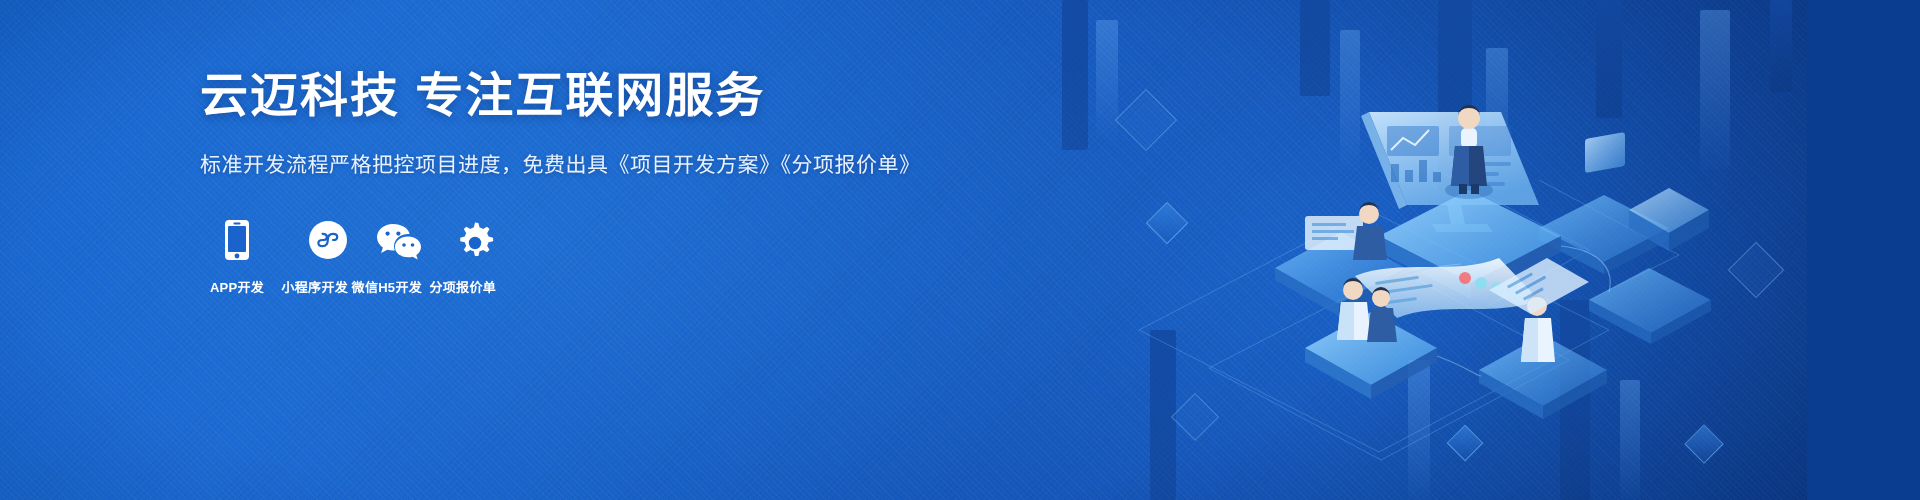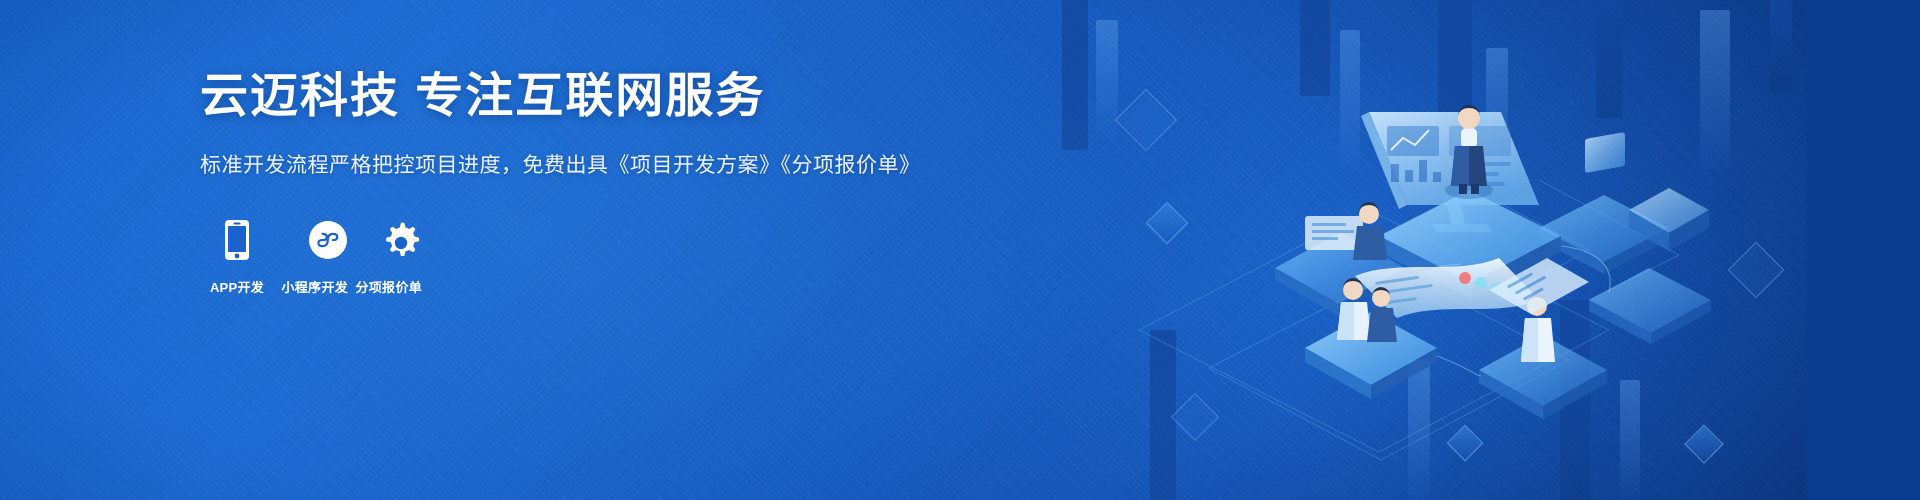--- a/index.html
+++ b/index.html
@@ -357,20 +357,33 @@
       <div class="service">
         <span class="ico">
           <svg width="40" height="40" viewBox="0 0 40 40" xmlns="http://www.w3.org/2000/svg">
             <circle cx="20" cy="20" r="19" fill="#ffffff"></circle>
             <path d="M14.6 13.8 c5.6 0 5.6 6.2 0 6.2 c-5.6 0 -5.6 6.2 0 6.2 c3.2 0 5.2 -2.4 5.2 -6.2 c0 -3.8 2 -6.2 5.2 -6.2 c5.6 0 5.6 6.2 0 6.2" fill="none" stroke="#1a63cc" stroke-width="2.2" stroke-linecap="round"></path>
           </svg>
         </span>
         <span class="label">小程序开发</span>
       </div>
 
+      <div class="service">
+        <span class="ico">
+          <svg width="46" height="40" viewBox="0 0 46 40" xmlns="http://www.w3.org/2000/svg">
+            <path d="M17 4 C8.2 4 1 9.9 1 17.2 c0 4.1 2.3 7.8 5.9 10.2 L5.1 33 l6.3 -3.3 c1.8 0.5 3.7 0.8 5.6 0.8 c0.6 0 1.2 0 1.8 -0.1 c-0.5 -1.3 -0.8 -2.6 -0.8 -4 C18 19.3 24.2 14 32 14 c0.6 0 1.2 0 1.7 0.1 C32.4 8.3 25.4 4 17 4 Z" fill="#ffffff"></path>
+            <circle cx="11.6" cy="13.6" r="2.1" fill="#1a63cc"></circle>
+            <circle cx="22.4" cy="13.6" r="2.1" fill="#1a63cc"></circle>
+            <path d="M32 16.5 c-7.2 0 -13 4.7 -13 10.4 c0 5.8 5.8 10.4 13 10.4 c1.6 0 3.1 -0.2 4.5 -0.6 l5.2 2.7 l-1.4 -4.5 c3 -1.9 4.7 -4.8 4.7 -8 c0 -5.7 -5.8 -10.4 -13 -10.4 Z" fill="#ffffff"></path>
+            <circle cx="28" cy="25" r="1.8" fill="#1a63cc"></circle>
+            <circle cx="36.5" cy="25" r="1.8" fill="#1a63cc"></circle>
+          </svg>
+        </span>
+        <span class="label">微信H5开发</span>
+      </div>
 
 
       <div class="service">
         <span class="ico">
           <svg width="42" height="42" viewBox="0 0 42 42" xmlns="http://www.w3.org/2000/svg">
             <path d="M21 0.5 l3.4 0.55 l1.15 4.55 a15.8 15.8 0 0 1 3.45 1.44 l4.05 -2.4 l2.45 2.45 l-2.4 4.05 a15.8 15.8 0 0 1 1.44 3.45 l4.55 1.15 l0 3.47 l-4.55 1.15 a15.8 15.8 0 0 1 -1.44 3.45 l2.4 4.05 l-2.45 2.45 l-4.05 -2.4 a15.8 15.8 0 0 1 -3.45 1.44 l-1.15 4.55 l-3.47 0 l-1.15 -4.55 a15.8 15.8 0 0 1 -3.45 -1.44 l-4.05 2.4 l-2.45 -2.45 l2.4 -4.05 a15.8 15.8 0 0 1 -1.44 -3.45 l-4.55 -1.15 l0 -3.47 l4.55 -1.15 a15.8 15.8 0 0 1 1.44 -3.45 l-2.4 -4.05 l2.45 -2.45 l4.05 2.4 a15.8 15.8 0 0 1 3.45 -1.44 l1.15 -4.55 Z" fill="#ffffff" transform="translate(0,3)"></path>
             <circle cx="21" cy="24" r="6.2" fill="#1a63cc"></circle>
           </svg>
         </span>
         <span class="label">分项报价单</span>

